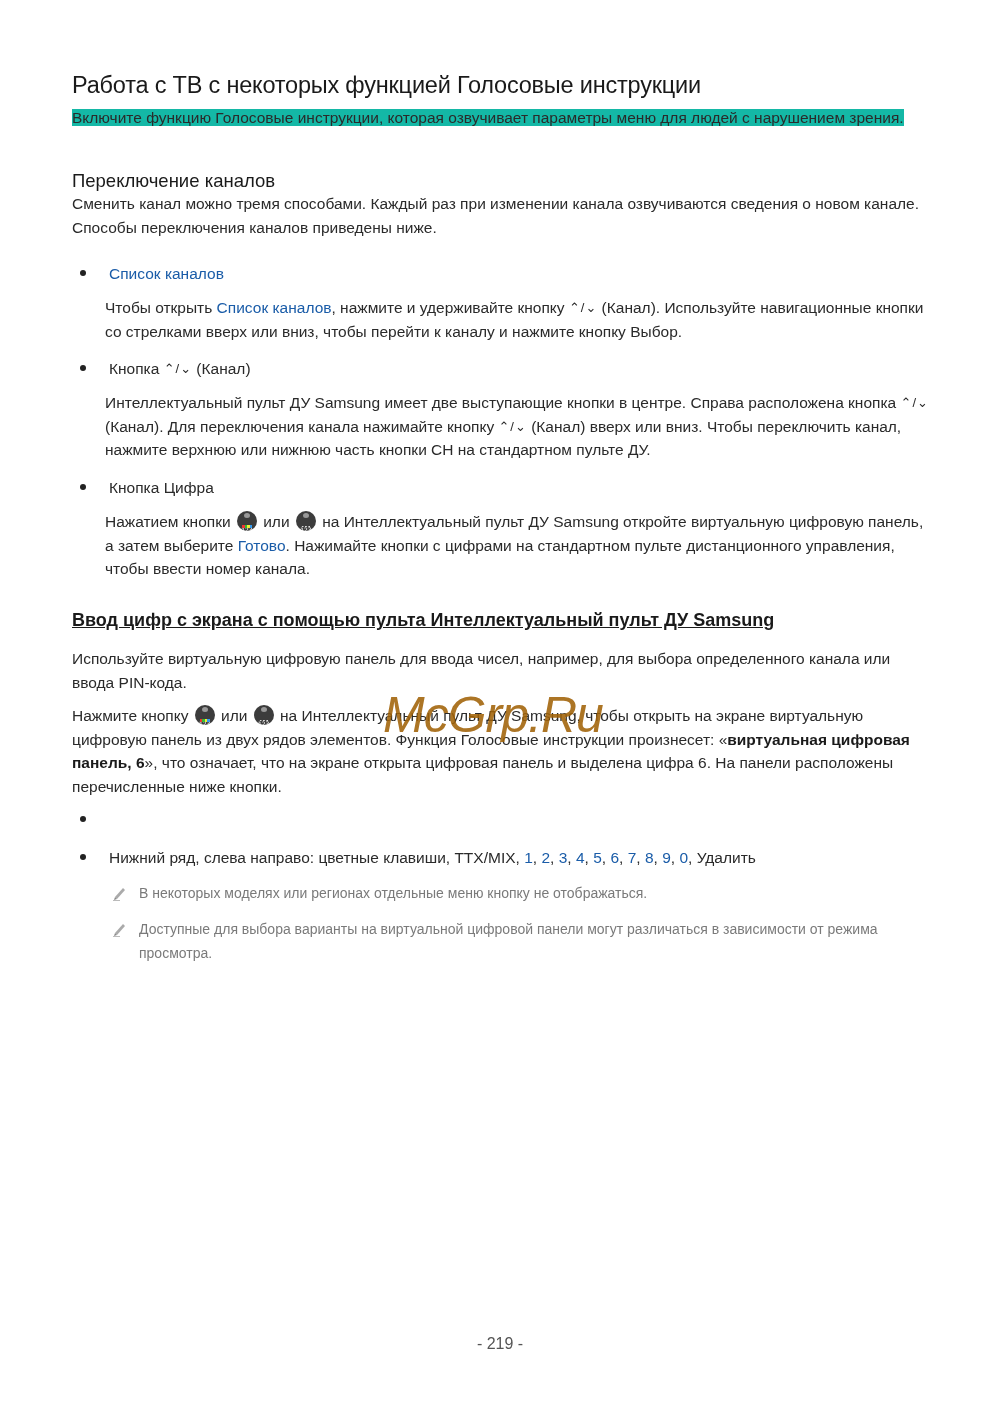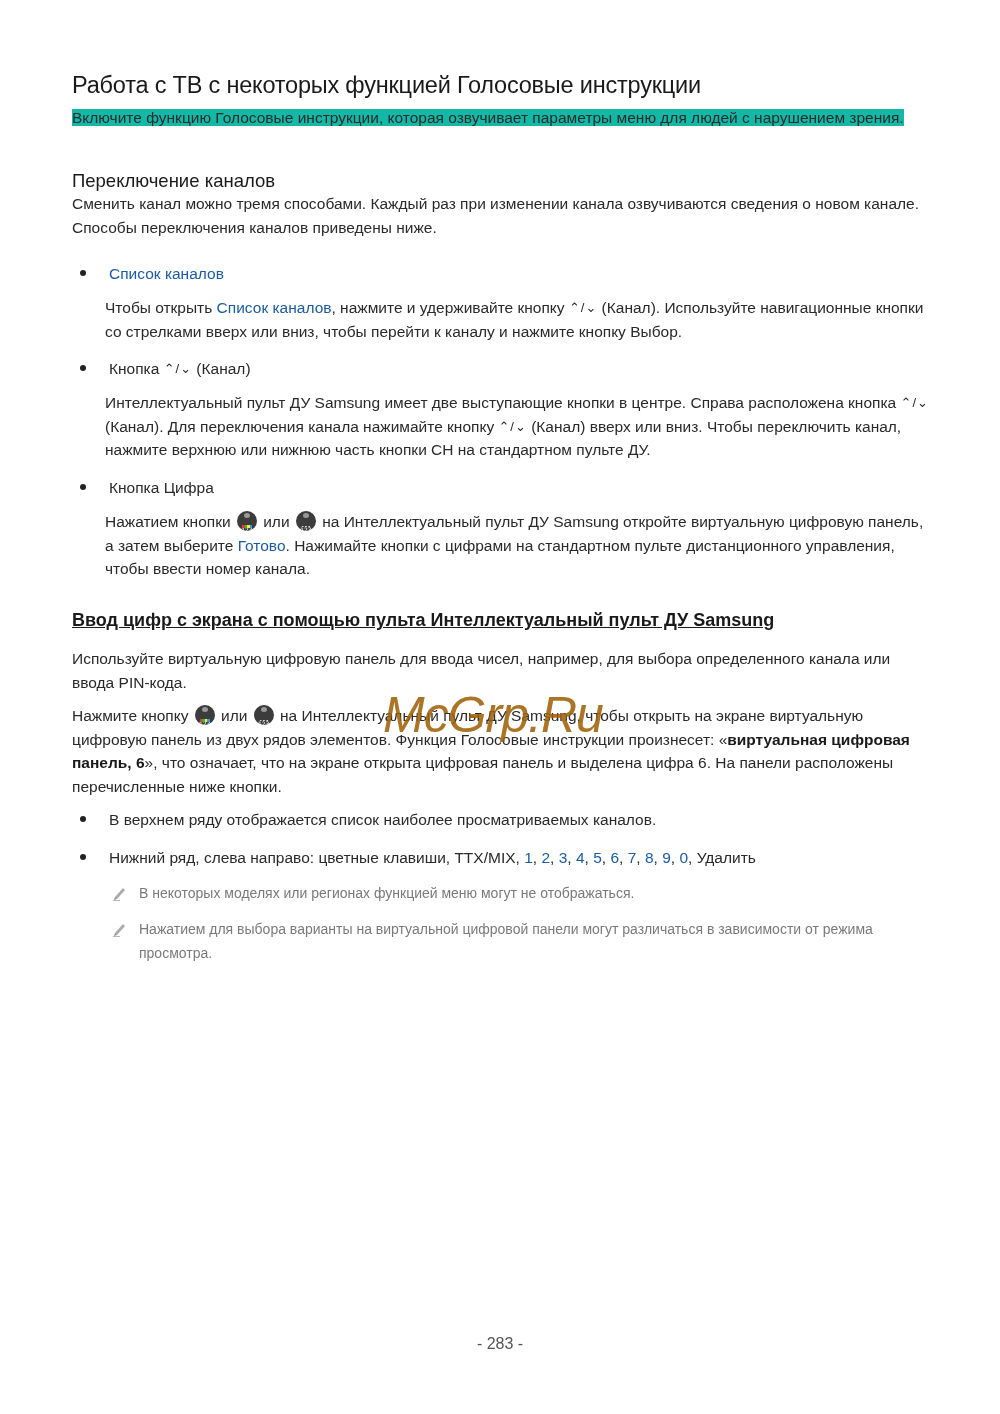--- a/index.html
+++ b/index.html
@@ -60,41 +60,41 @@
   </div>
   <div class="p ind" style="top:510px;"><span>Нажатием кнопки </span><span class="remote col"><span>123</span></span><span> или </span><span class="remote dots"><span>123</span></span><span> на Интеллектуальный пульт ДУ Samsung откройте виртуальную цифровую панель, а затем выберите </span><span class="link">Готово</span><span>. Нажимайте кнопки с цифрами на стандартном пульте дистанционного управления, чтобы ввести номер канала.</span></div>
 
   <div class="h2 bold" style="top:610px;">Ввод цифр с экрана с помощью пульта Интеллектуальный пульт ДУ Samsung</div>
 
   <div class="p" style="top:647px;">Используйте виртуальную цифровую панель для ввода чисел, например, для выбора определенного канала или ввода PIN-кода.</div>
 
   <div class="p" style="top:704px;"><span>Нажмите кнопку </span><span class="remote col"><span>123</span></span><span> или </span><span class="remote dots"><span>123</span></span><span> на Интеллектуальный пульт ДУ Samsung, чтобы открыть на экране виртуальную цифровую панель из двух рядов элементов. Функция Голосовые инструкции произнесет: «</span><span class="b">виртуальная цифровая панель, 6</span><span>», что означает, что на экране открыта цифровая панель и выделена цифра 6. На панели расположены перечисленные ниже кнопки.</span></div>
 
   <div class="bullet" style="top:808px;">
-    <span class="dot"></span><span>В верхнем ряду отображается список наиболее просматриваемых каналов.</span>
+    <span class="dot"></span>
   </div>
 
   <div class="bullet" style="top:846px;">
     <span class="dot"></span><span>Нижний ряд, слева направо: цветные клавиши, TTX/MIX, </span><span id="digits"><span class="link">1</span><span>, </span><span class="link">2</span><span>, </span><span class="link">3</span><span>, </span><span class="link">4</span><span>, </span><span class="link">5</span><span>, </span><span class="link">6</span><span>, </span><span class="link">7</span><span>, </span><span class="link">8</span><span>, </span><span class="link">9</span><span>, </span><span class="link">0</span></span><span>, Удалить</span>
   </div>
 
   <div class="note" style="top:882px;">
     <svg class="pen" viewBox="0 0 16 16">
         <path d="M3 12 L11 3 L13 5 L5 14 Z" fill="#aaa"></path>
         <path d="M2 15 L3 12 L5 14 Z" fill="#888"></path>
         <line x1="1" y1="15.5" x2="8" y2="15.5" stroke="#bbb" stroke-width="1"></line>
       </svg>
-    <span class="txt">В некоторых моделях или регионах функцией меню могут не отображаться.</span>
+    <span class="txt">В некоторых моделях или регионах отдельные меню кнопку не отображаться.</span>
   </div>
 
   <div class="note" style="top:918px;">
     <svg class="pen" viewBox="0 0 16 16">
         <path d="M3 12 L11 3 L13 5 L5 14 Z" fill="#aaa"></path>
         <path d="M2 15 L3 12 L5 14 Z" fill="#888"></path>
         <line x1="1" y1="15.5" x2="8" y2="15.5" stroke="#bbb" stroke-width="1"></line>
       </svg>
-    <span class="txt">Нажатием для выбора варианты на виртуальной цифровой панели могут различаться в зависимости от режима просмотра.</span>
+    <span class="txt">Доступные для выбора варианты на виртуальной цифровой панели могут различаться в зависимости от режима просмотра.</span>
   </div>
 </div>
 
 <div class="watermark">McGrp.Ru</div>
 
-<div class="pagenum">- 283 -</div>
+<div class="pagenum">- 219 -</div>
 
 </body></html>

